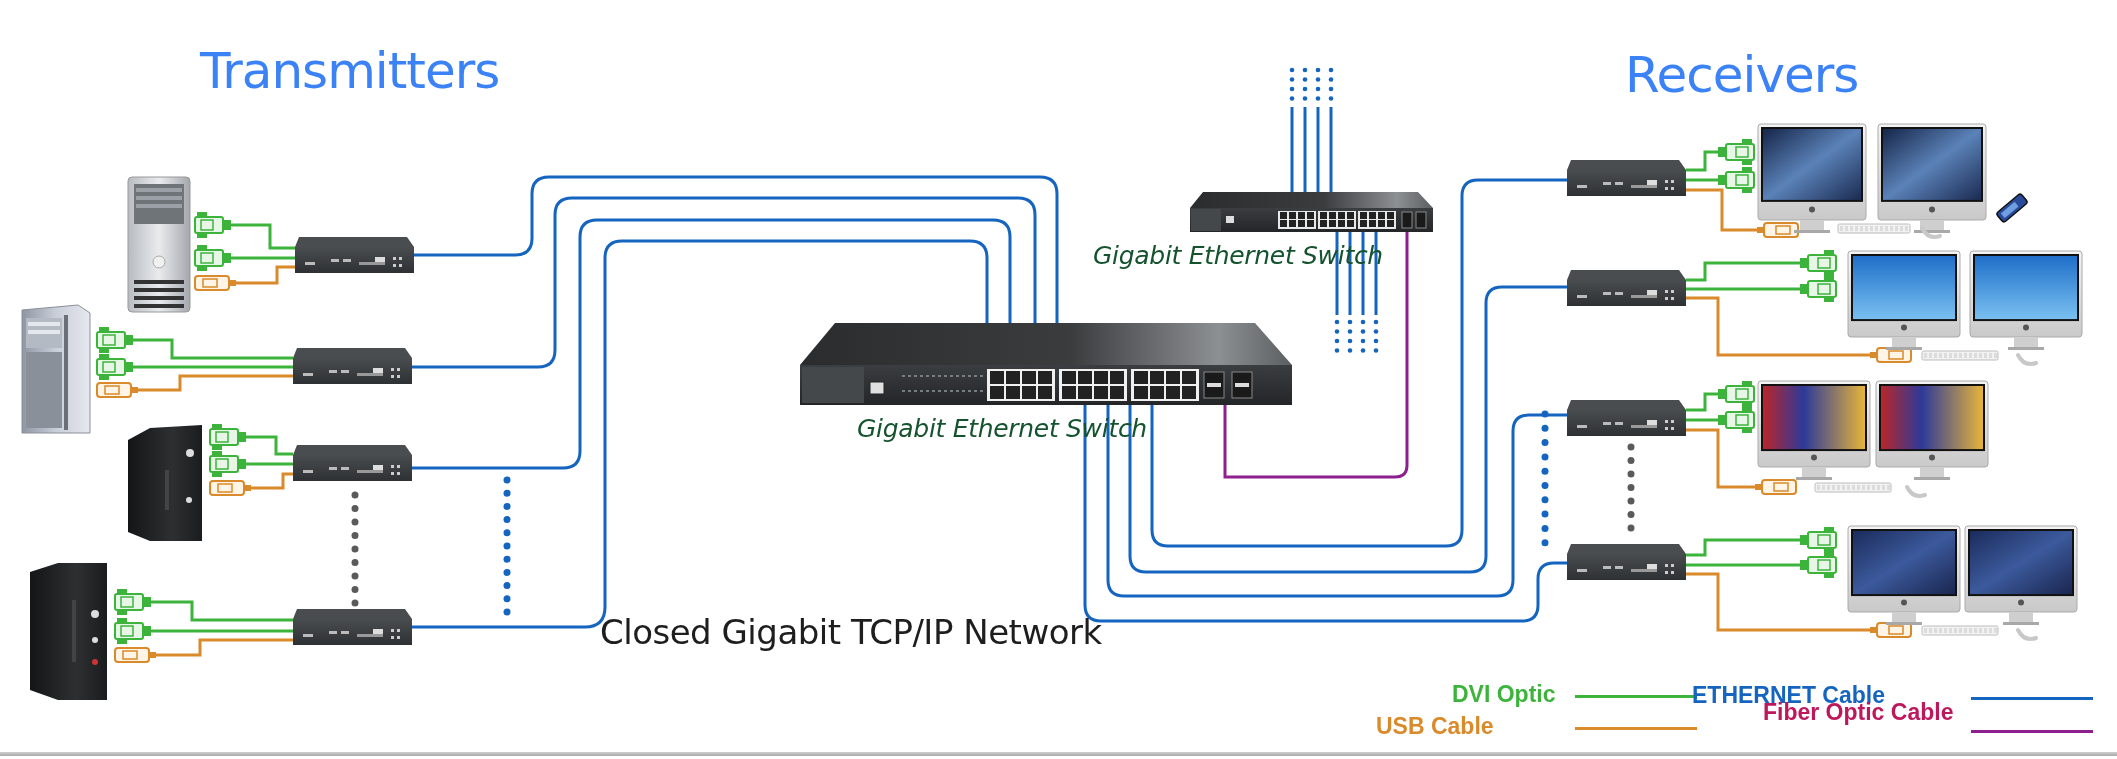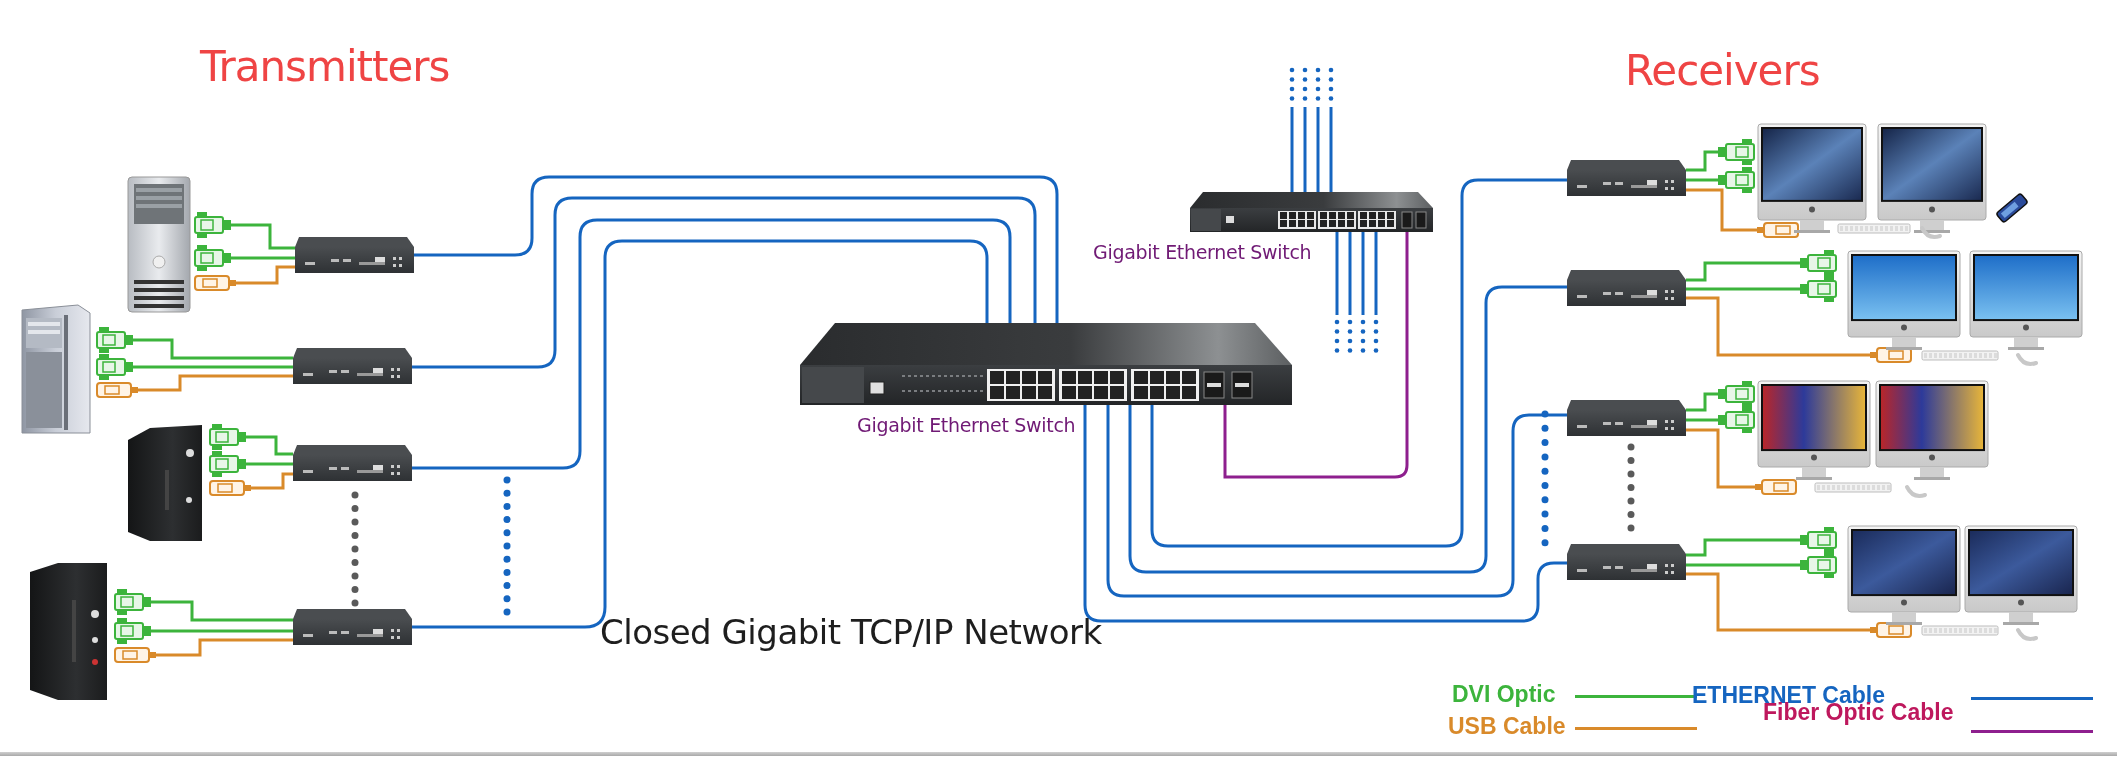--- a/index.html
+++ b/index.html
@@ -1,19 +1,19 @@
 <!DOCTYPE html>
 <html><head>
 <meta charset="utf-8">
 <style>
   html, body { margin: 0; padding: 0; background: #ffffff; }
   body { width: 2117px; height: 759px; position: relative; overflow: hidden; font-family: "DejaVu Sans", "Liberation Sans", sans-serif; }
   #canvas { position: absolute; left: 0; top: 0; }
-  .title { position: absolute; font-family: "DejaVu Sans", sans-serif; font-size: 42px; color: #ef4444; font-weight: normal; letter-spacing: -1px; }
-  .sw-label { position: absolute; font-size: 19px; color: #701a75; letter-spacing: -0.3px; }
+  .title { position: absolute; font-family: "DejaVu Sans", sans-serif; font-size: 50px; color: #3b82f6; font-weight: normal; letter-spacing: -1px; }
+  .sw-label { position: absolute; font-size: 25px; color: #14532d; letter-spacing: -0.3px; font-style: italic; }
   .net-label { position: absolute; font-size: 34px; color: #1e1e1e; letter-spacing: -0.5px; }
   .legend-item { position: absolute; font-family: "Liberation Sans", sans-serif; font-weight: bold; font-size: 23px; white-space: nowrap; }
   .legend-line { position: absolute; height: 3px; }
   .bottom-rule { position: absolute; left: 0; top: 752px; width: 2117px; height: 4px; background: linear-gradient(#cfcfcf, #a9a9a9); }
 </style>
 </head>
 <body>
 
 <svg id="canvas" width="2117" height="759" viewBox="0 0 2117 759" xmlns="http://www.w3.org/2000/svg">
   <defs>
@@ -675,21 +675,21 @@
 
 <div class="title" style="left:200px; top:42px;">Transmitters</div>
 <div class="title" style="left:1601px; top:46px;margin-left:24px;">Receivers</div>
 <div class="sw-label" style="left:857px; top:414px;">Gigabit Ethernet Switch</div>
 <div class="sw-label" style="left:1093px; top:241px;">Gigabit Ethernet Switch</div>
 <div class="net-label" style="left:600px; top:612px;">Closed Gigabit TCP/IP Network</div>
 
 <div>
   <div class="legend-item" style="left:1452px; top:681px; color:#3cb43c;">DVI Optic</div>
   <div class="legend-line" style="left:1575px; top:695px; width:122px; background:#3cb43c;"></div>
-  <div class="legend-item" style="left:1448px; top:713px; color:#d98a2a;text-align:center;">USB Cable</div>
+  <div class="legend-item" style="left:1376px; top:713px; color:#d98a2a;text-align:center;">USB Cable</div>
   <div class="legend-line" style="left:1575px; top:727px; width:122px; background:#d98a2a;"></div>
   <div class="legend-item" style="left:1692px; top:682px; color:#1565c0;">ETHERNET Cable</div>
   <div class="legend-line" style="left:1971px; top:697px; width:122px; background:#1565c0;"></div>
   <div class="legend-item" style="left:1763px; top:699px; color:#be185d;">Fiber Optic Cable</div>
   <div class="legend-line" style="left:1971px; top:730px; width:122px; background:#8e1f8e;"></div>
 </div>
 
 <div class="bottom-rule"></div>
 
 </body></html>

